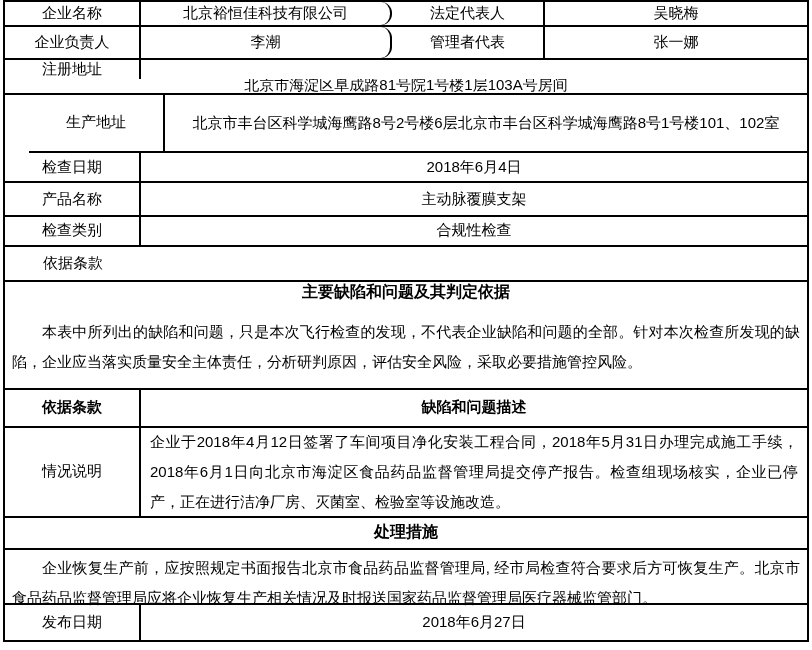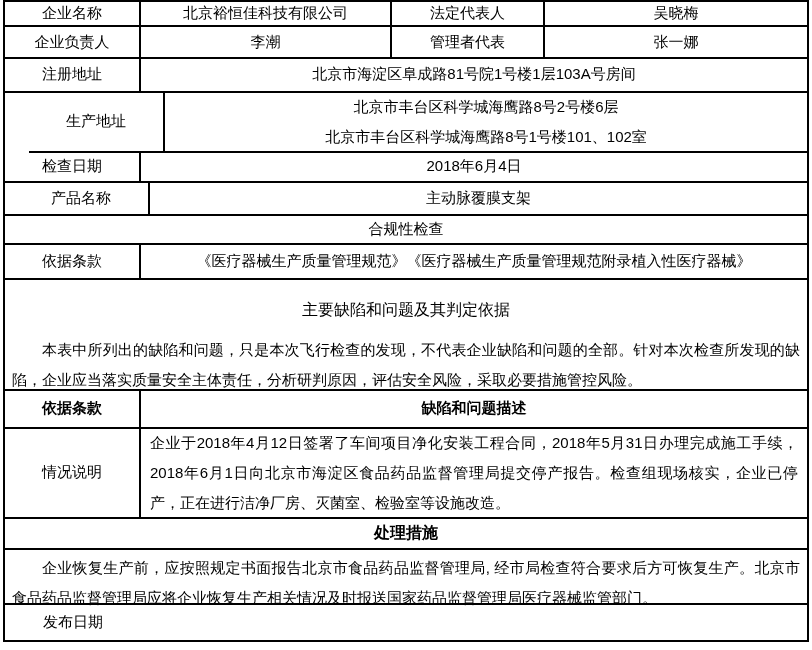--- a/index.html
+++ b/index.html
@@ -22,45 +22,45 @@
   .row:last-child { border-bottom: none; }
   .cell {
     display: flex; align-items: center; justify-content: center;
     text-align: center;
     font-size: 15px;
     border-right: 2px solid #000;
     overflow: hidden;
   }
   .cell:last-child { border-right: none; }
   .c-label  { width: 136px; flex: none; }
-  .c-val2   { width: 251px; flex: none; }
+  .c-val2   { width: 251px; flex: none; border-radius: 11px; }
   .c-label2 { width: 153px; flex: none; }
   .c-val4   { flex: 1; }
   .c-wide   { flex: 1; }
   
   .r1  { height: 26px; }
   .r2  { height: 33px; }
-  .r3  { height: 35px; }
+  .r3  { height: 35px; flex-direction: column; }
   .r4  { height: 60px; margin-left: 24px; }
   .r5  { height: 31px; }
-  .r6  { height: 35px; padding-left: 9px; }
+  .r6  { height: 35px; }
   .r7  { height: 30px; }
   .r8  { height: 36px; }
   .r9  { height: 111px; flex-direction: column; }
   .r10 { height: 39px; }
   .r11 { height: 90px; }
   .r12 { height: 33px; }
   .r13 { height: 55px; }
   .r14 { height: 36px; }
-  .two-line { flex-direction: column; line-height: 30px; }
+  .two-line { flex-direction: row; line-height: 30px; }
   .section-title {
-    font-weight: normal;
+    font-weight: bold;
     font-size: 16px;
     text-align: center;
-    padding-top: 20px;
+    padding-top: 0;
     flex: none;
   }
   .section-para {
     font-size: 15px;
     line-height: 30px;
     text-indent: 2em;
     text-align: justify;
     padding: 0 7px;
     margin-top: 14px;
   }
@@ -116,26 +116,26 @@
     <div class="cell c-label">检查日期</div>
     <div class="cell c-wide">2018年6月4日</div>
   </div>
 
   <div class="row r6">
     <div class="cell c-label">产品名称</div>
     <div class="cell c-wide">主动脉覆膜支架</div>
   </div>
 
   <div class="row r7">
+    <div class="cell c-label">检查类别</div>
     <div class="cell c-wide">合规性检查</div>
   </div>
 
   <div class="row r8">
     <div class="cell c-label">依据条款</div>
-    <div class="cell c-wide">《医疗器械生产质量管理规范》《医疗器械生产质量管理规范附录植入性医疗器械》</div>
   </div>
 
   <div class="row r9">
     <div class="section-title">主要缺陷和问题及其判定依据</div>
     <div class="section-para">本表中所列出的缺陷和问题，只是本次飞行检查的发现，不代表企业缺陷和问题的全部。针对本次检查所发现的缺陷，企业应当落实质量安全主体责任，分析研判原因，评估安全风险，采取必要措施管控风险。</div>
   </div>
 
   <div class="row r10">
     <div class="cell c-label bold">依据条款</div>
     <div class="cell c-wide bold">缺陷和问题描述</div>
@@ -149,15 +149,16 @@
   <div class="row r12">
     <div class="cell c-wide bold" style="font-size:16px;">处理措施</div>
   </div>
 
   <div class="row r13 measures-para-row">
     <div class="measures-para">企业恢复生产前，应按照规定书面报告北京市食品药品监督管理局, 经市局检查符合要求后方可恢复生产。北京市食品药品监督管理局应将企业恢复生产相关情况及时报送国家药品监督管理局医疗器械监管部门。</div>
   </div>
 
   <div class="row r14">
     <div class="cell c-label">发布日期</div>
+    <div class="cell c-wide">2018年6月27日</div>
   </div>
 
 </div>
 
 </body></html>

